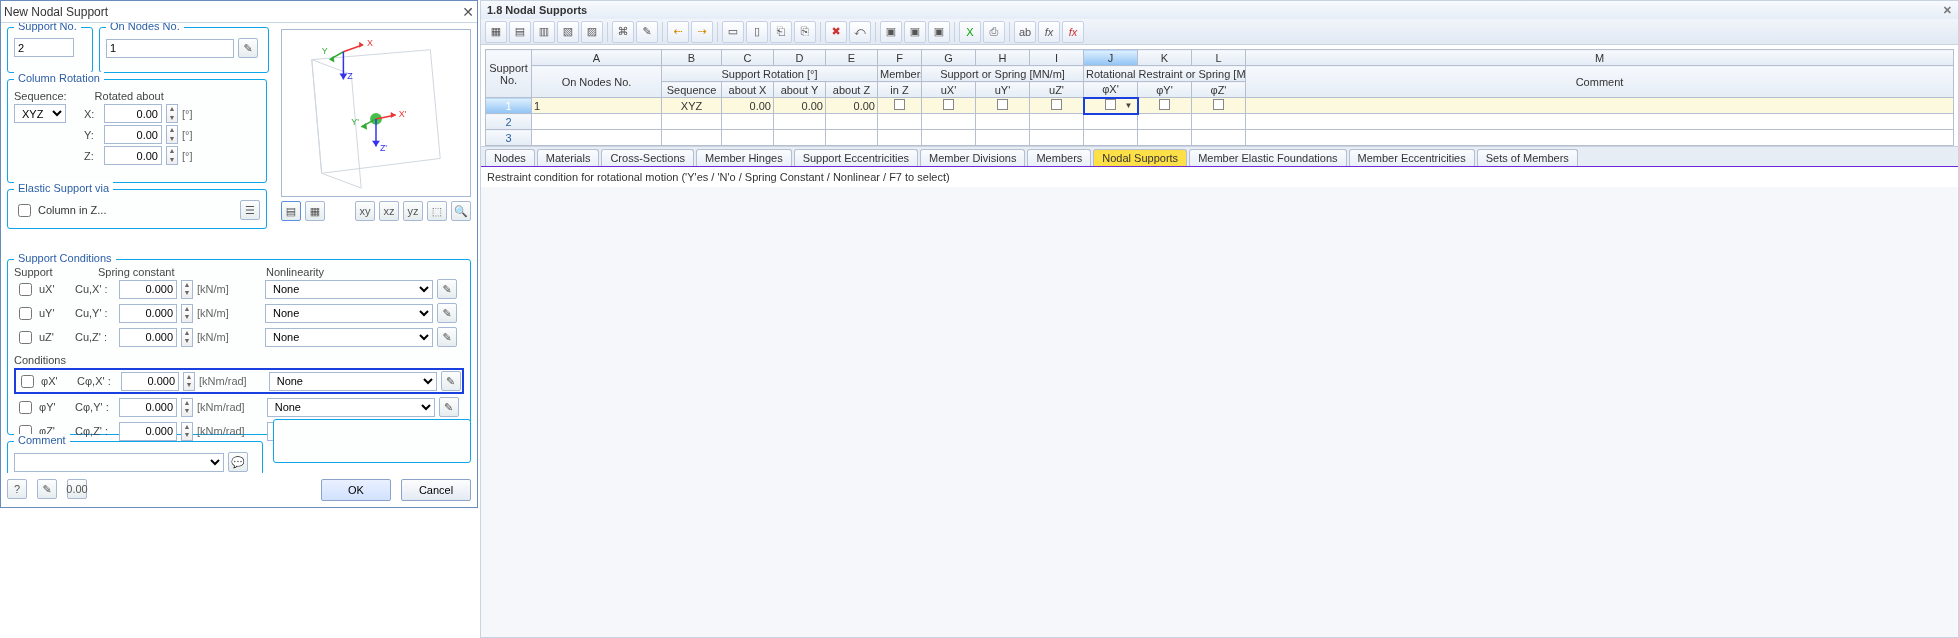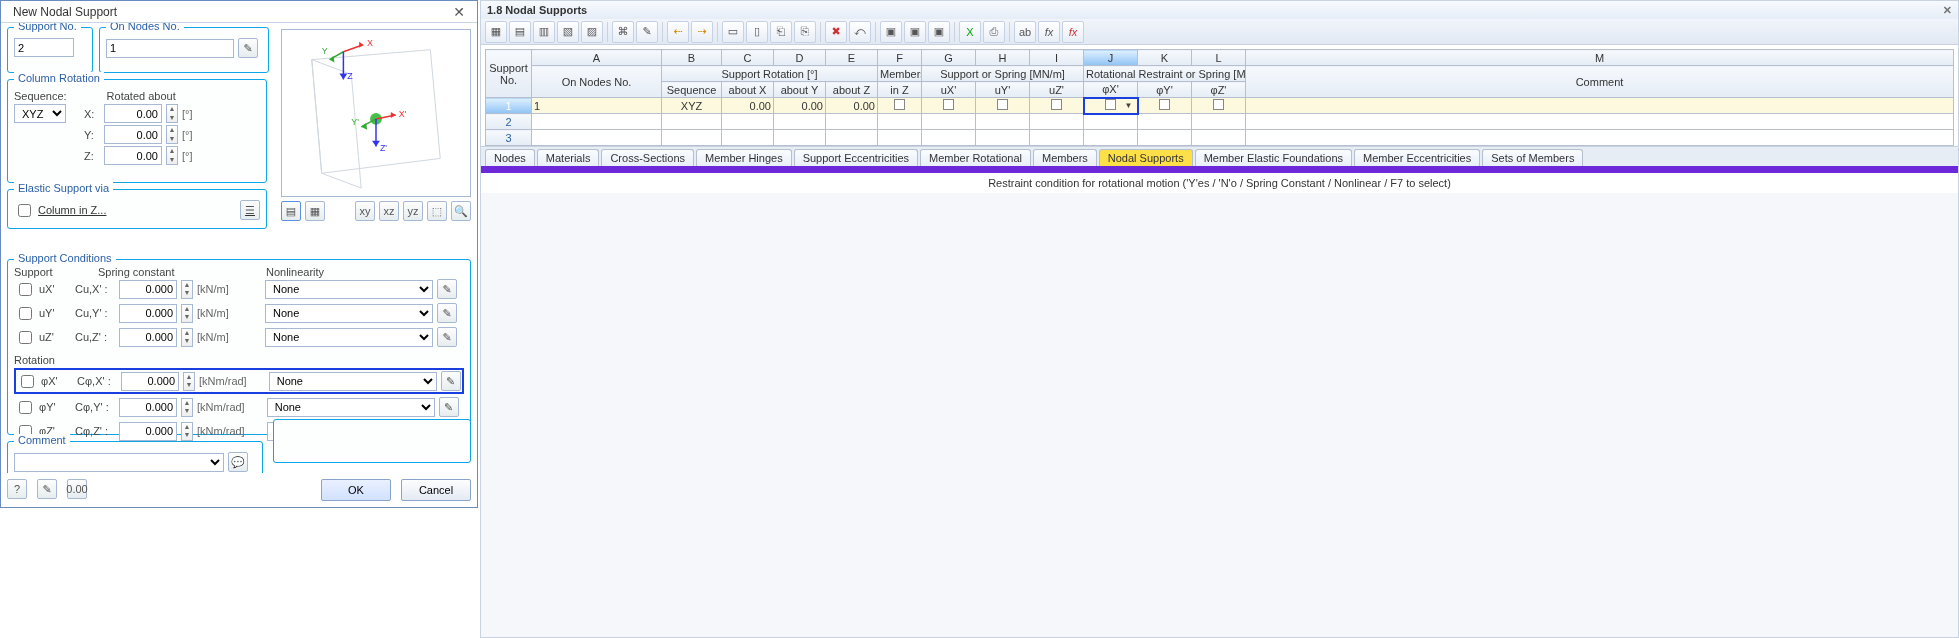--- a/index.html
+++ b/index.html
@@ -17,21 +17,21 @@
     width:478px; height:508px;
     border:1px solid #6a8bbd;
     margin:0;
     display:flex; flex-direction:column;
     position:relative;
   }
   .dlg-title {
     height:22px; background:#fff;
     border-bottom:1px solid #c8d6ea;
     display:flex; align-items:center;
-    padding:0 12px;
+    padding:0 3px;
     font-size:12px; color:#333;
   }
   .dlg-title .x { margin-left:auto; font-size:14px; color:#555; cursor:pointer;}
   .dlg-body { flex:1; padding:4px 6px 6px 6px; overflow:hidden;}
   .grp {
     border:1px solid #0ea5e9;
     border-radius:3px;
     margin-bottom:6px;
     position:relative;
     background:#fdfefe;
@@ -170,22 +170,21 @@
     background:linear-gradient(#fafcff,#e9eff8);
     font-size:11px; color:#333; cursor:pointer;
     margin-right:2px;
     border-radius:3px 3px 0 0;
     white-space:nowrap;
   }
   .tab.active { background:#fde047; font-weight:normal; box-shadow:0 1px 0 #fff;}
   .status {
     padding:4px 6px; font-size:11px; color:#333;
     background:#fff;
-    border-top:7px solid #6d28d9;
-    text-align:center;
+    border-top:1px solid #6d28d9;
   }
   .widegap{flex:1;}
   .grid-wrap{padding:4px 4px 0 4px;background:#fff;}
   th.selcol{background:linear-gradient(#dff0ff,#8fc3f4)!important;}
   .dd-arrow{font-size:8px;color:#444;position:absolute;right:4px;top:2px;}
 </style>
 </head>
 <body>
 
 <div class="dlg">
@@ -208,21 +207,21 @@
         <div class="grp-inner row">
           <input class="txt" style="width: 128px;" value="1">
           <span class="minibtn">✎</span>
         </div>
       </div>
     </div>
 
     <div class="grp" style="width:260px;height:104px;">
       <div class="grp-title">Column Rotation</div>
       <div class="grp-inner">
-        <div class="row" style="gap:40px;margin-bottom:2px;">
+        <div class="row" style="gap:28px;margin-bottom:2px;">
           <span class="sub">Sequence:</span>
           <span class="sub">Rotated about</span>
         </div>
         <div style="display:flex;gap:18px;">
           <select class="sel" style="width:52px;">
             <option>XYZ</option>
           </select>
           <div style="display:flex;flex-direction:column;gap:2px;">
             <div class="row">
               <span class="sub" style="width:16px;">X:</span>
@@ -251,21 +250,21 @@
                 </span>
               <span class="unit">[°]</span>
             </div>
           </div>
         </div>
       </div>
     </div>
 
     <div class="grp" style="width:260px;height:40px;">
       <div class="grp-title">Elastic Support via</div>
-      <div class="grp-inner row" style="justify-content:space-between;text-decoration:underline;">
+      <div class="grp-inner row" style="justify-content:space-between;">
         <label class="chk">
           <input type="checkbox" style="">
           <span>Column in Z...</span>
         </label>
         <span class="minibtn">☰</span>
       </div>
     </div>
 
     <div class="preview">
       <svg class="axes" viewBox="0 0 190 168">
@@ -356,21 +355,21 @@
     <span class="spin">
                 <span>▲</span>
                 <span>▼</span>
               </span>
     <span class="unit">[kN/m]</span>
     <select class="sel" style="width:168px;margin-left:18px;"><option>None</option></select>
     <span class="minibtn">✎</span>
   </div>
           </div>
 
-        <div class="sub" style="margin:6px 0 2px 0;">Rotation</div>
+        <div class="sub" style="margin:6px 0 2px 0;">Conditions</div>
 
         <div id="restraint-rows">
             <div class="row highlight" style="gap:4px;margin-bottom:2px;padding:1px;">
     <label class="chk" style="width:56px;">
       <input type="checkbox" style="">
                 <span class="sub">φX'</span>
     </label>
     <span class="sub" style="width:40px;">Cφ,X' :</span>
     <input class="txt num" value="0.000" style="">
     <span class="spin">
@@ -597,21 +596,21 @@
         </tbody>
   </table>
   </div>
 
   <div class="tabstrip" id="tabstrip">
       <div class="tab">Nodes</div>
       <div class="tab">Materials</div>
       <div class="tab">Cross-Sections</div>
       <div class="tab">Member Hinges</div>
       <div class="tab">Support Eccentricities</div>
-      <div class="tab">Member Rotational</div>
+      <div class="tab">Member Divisions</div>
       <div class="tab">Members</div>
       <div class="tab active">Nodal Supports</div>
       <div class="tab">Member Elastic Foundations</div>
       <div class="tab">Member Eccentricities</div>
       <div class="tab">Sets of Members</div>
     </div>
   <div class="status">Restraint condition for rotational motion ('Y'es / 'N'o / Spring Constant / Nonlinear / F7 to select)</div>
   <div class="widegap"></div>
 </div>
 

